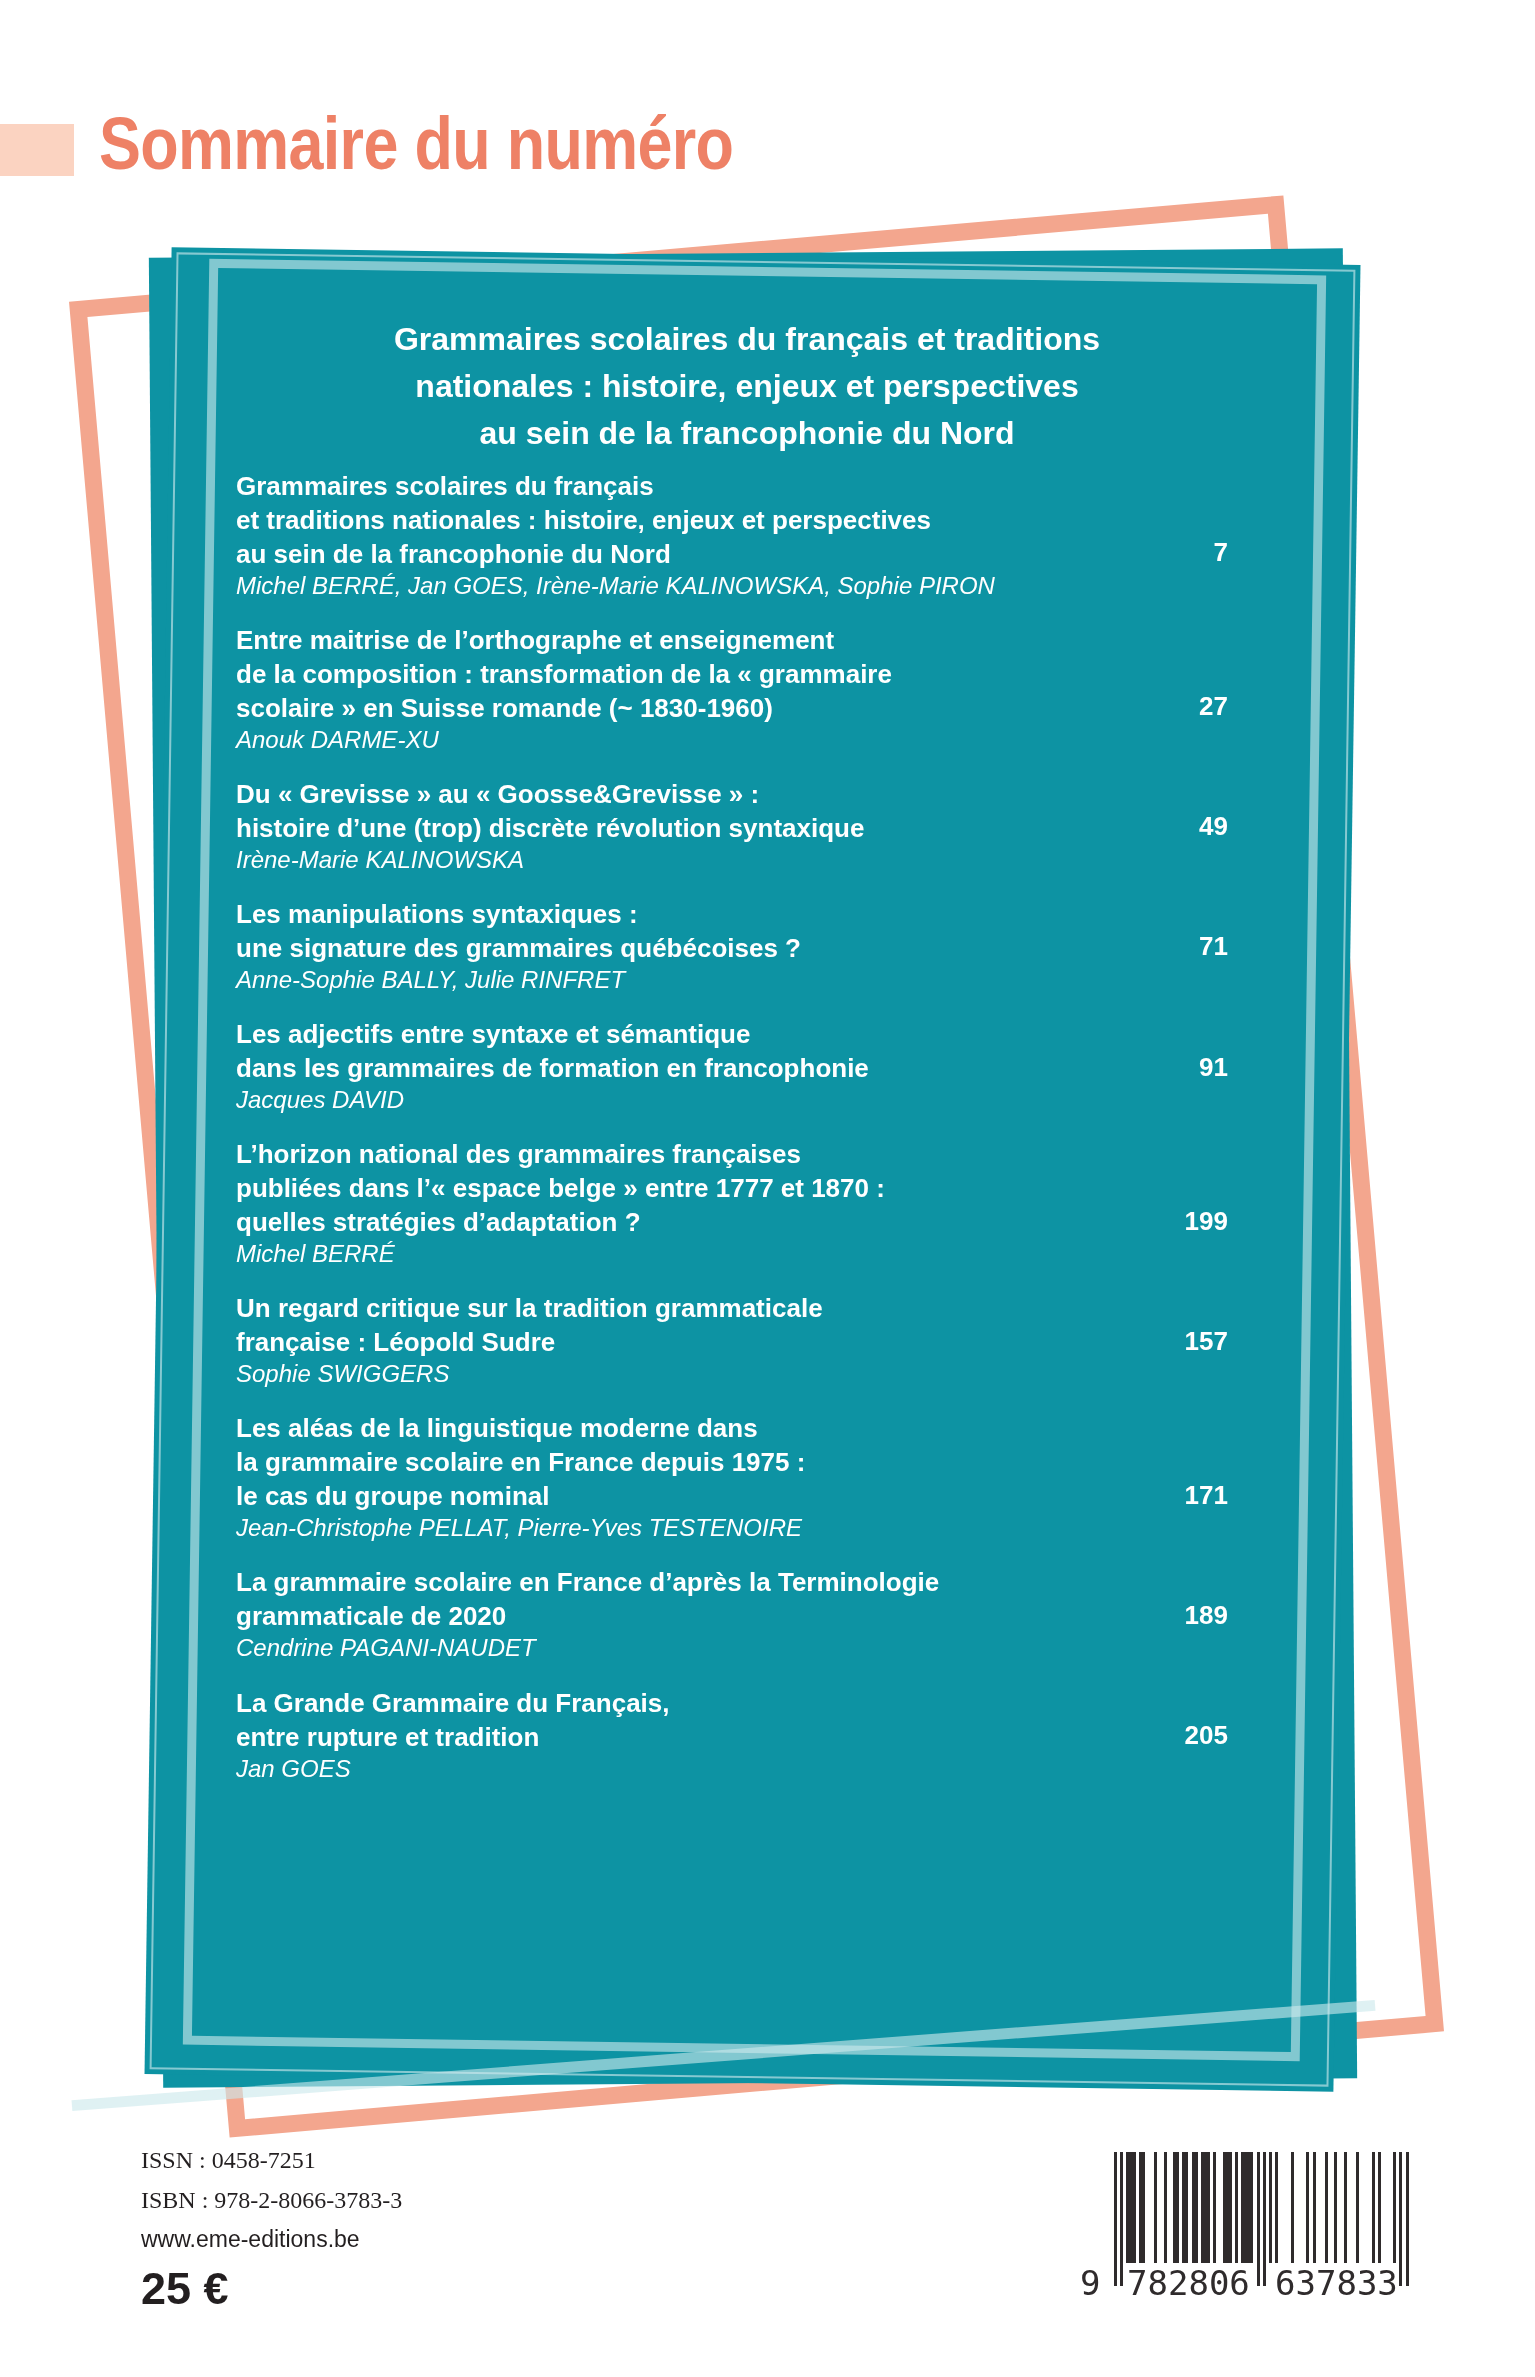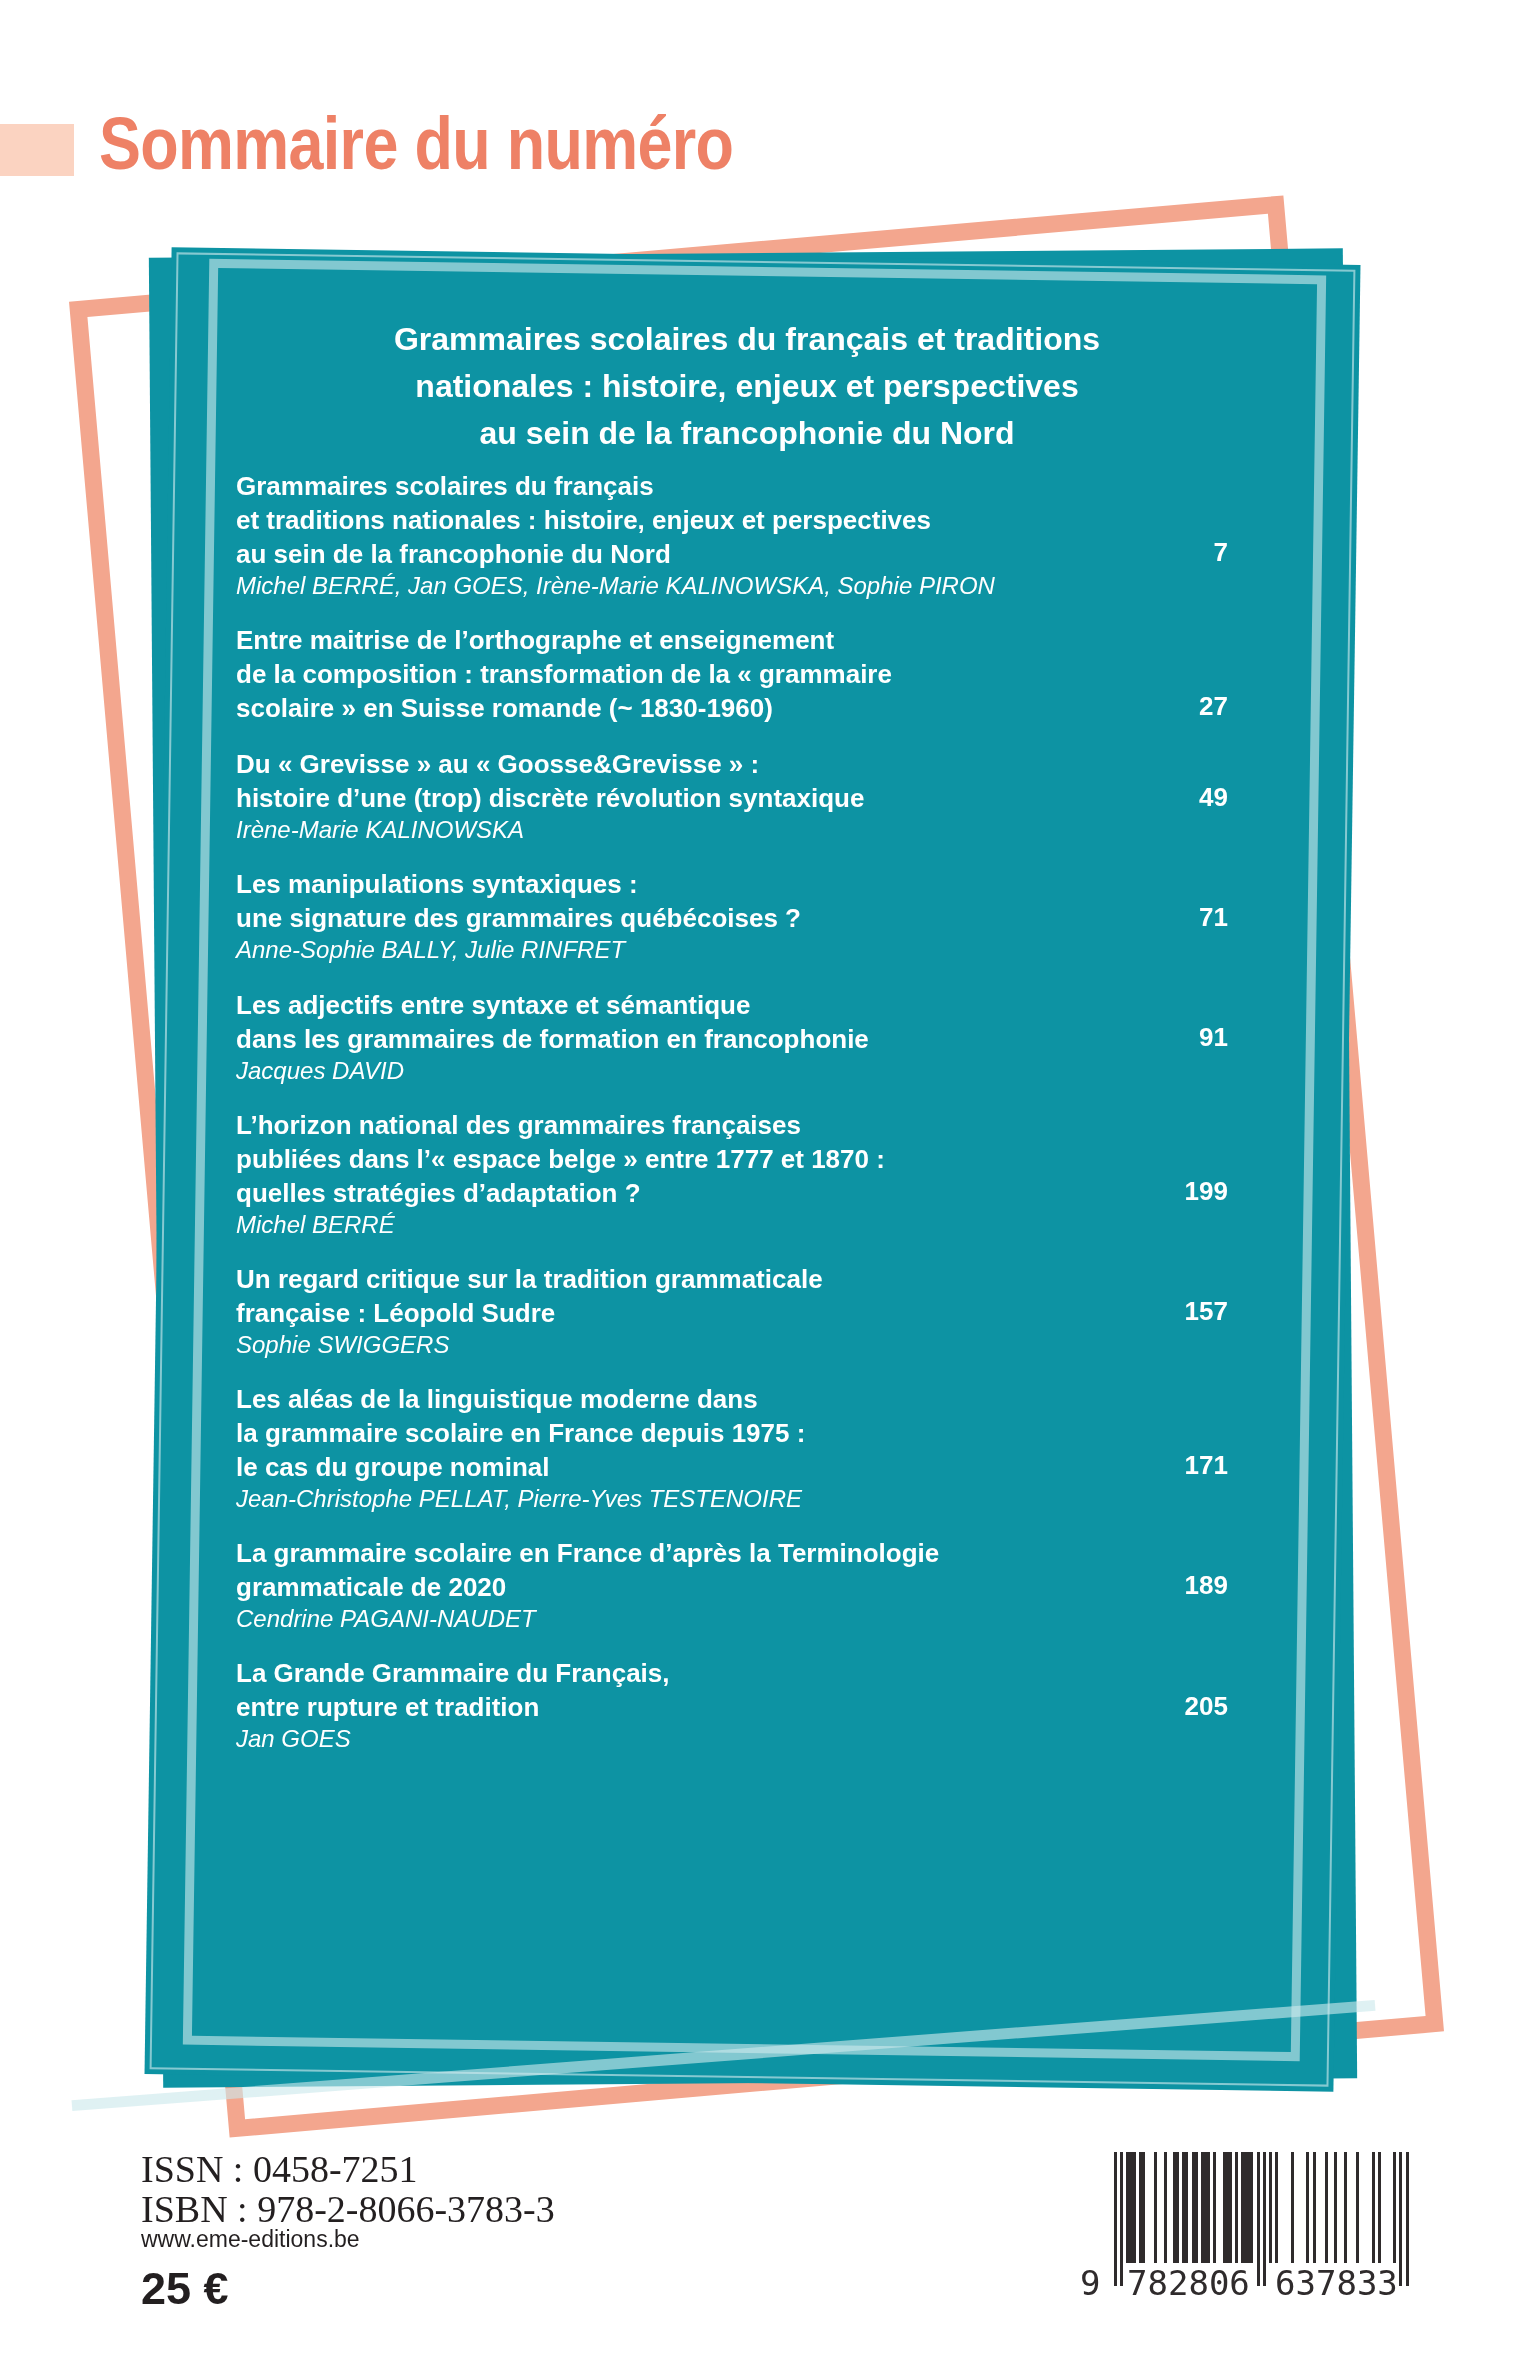--- a/index.html
+++ b/index.html
@@ -30,21 +30,21 @@
   .toc{position:absolute;left:236px;top:257px;width:992px;color:#fff;padding-top:59px;}
   .issue-title{font-size:32px;line-height:47px;font-weight:bold;text-align:center;
         white-space:pre-line;padding-left:30px;margin-bottom:11.7px;}
   .entry{position:relative;margin-bottom:22.6px;}
   .entry-title-block{position:relative;}
   .entry-title{font-size:26px;line-height:34px;font-weight:bold;white-space:pre-line;padding-right:109px;}
   .entry-page{position:absolute;right:0;bottom:2.5px;font-size:26px;font-weight:bold;}
   .entry-authors{font-size:24px;line-height:28.5px;font-style:italic;margin-top:1px;}
 
   
-  .footer-issn,.footer-isbn{position:absolute;left:141px;font-size:38px;color:var(--ink,#231F20);
+  .footer-issn,.footer-isbn{position:absolute;left:141px;font-size:24px;color:var(--ink,#231F20);
         font-family:"Liberation Serif", serif;}
   .footer-issn{top:2147px;}
   .footer-isbn{top:2187px;}
   .footer-site{position:absolute;left:141px;top:2226px;font-size:23px;color:var(--ink,#231F20);}
   .footer-price{position:absolute;left:141px;top:2263px;font-size:45px;font-weight:bold;color:var(--ink,#231F20);}
 
   
   .barcode{position:absolute;left:1114px;top:2152px;width:295px;height:151px;}
   .barcode .bar{position:absolute;top:0;background:var(--bars,#2F2B2C);}
   .bc-digit{position:absolute;font-family:"DejaVu Sans Mono", monospace;font-size:34px;color:var(--bars,#2F2B2C);top:2263px;}
@@ -83,20 +83,21 @@
     <div class="entry-authors">Michel BERRÉ, Jan GOES, Irène-Marie KALINOWSKA, Sophie PIRON</div>
   </div>
 
   <div class="entry">
     <div class="entry-title-block">
       <div class="entry-title">Entre maitrise de l’orthographe et enseignement
 de la composition : transformation de la « grammaire
 scolaire » en Suisse romande (~ 1830-1960)</div>
       <div class="entry-page">27</div>
     </div>
+    <div class="entry-authors">Anouk DARME-XU</div>
   </div>
 
   <div class="entry">
     <div class="entry-title-block">
       <div class="entry-title">Du « Grevisse » au « Goosse&amp;Grevisse » :
 histoire d’une (trop) discrète révolution syntaxique</div>
       <div class="entry-page">49</div>
     </div>
     <div class="entry-authors">Irène-Marie KALINOWSKA</div>
   </div>

